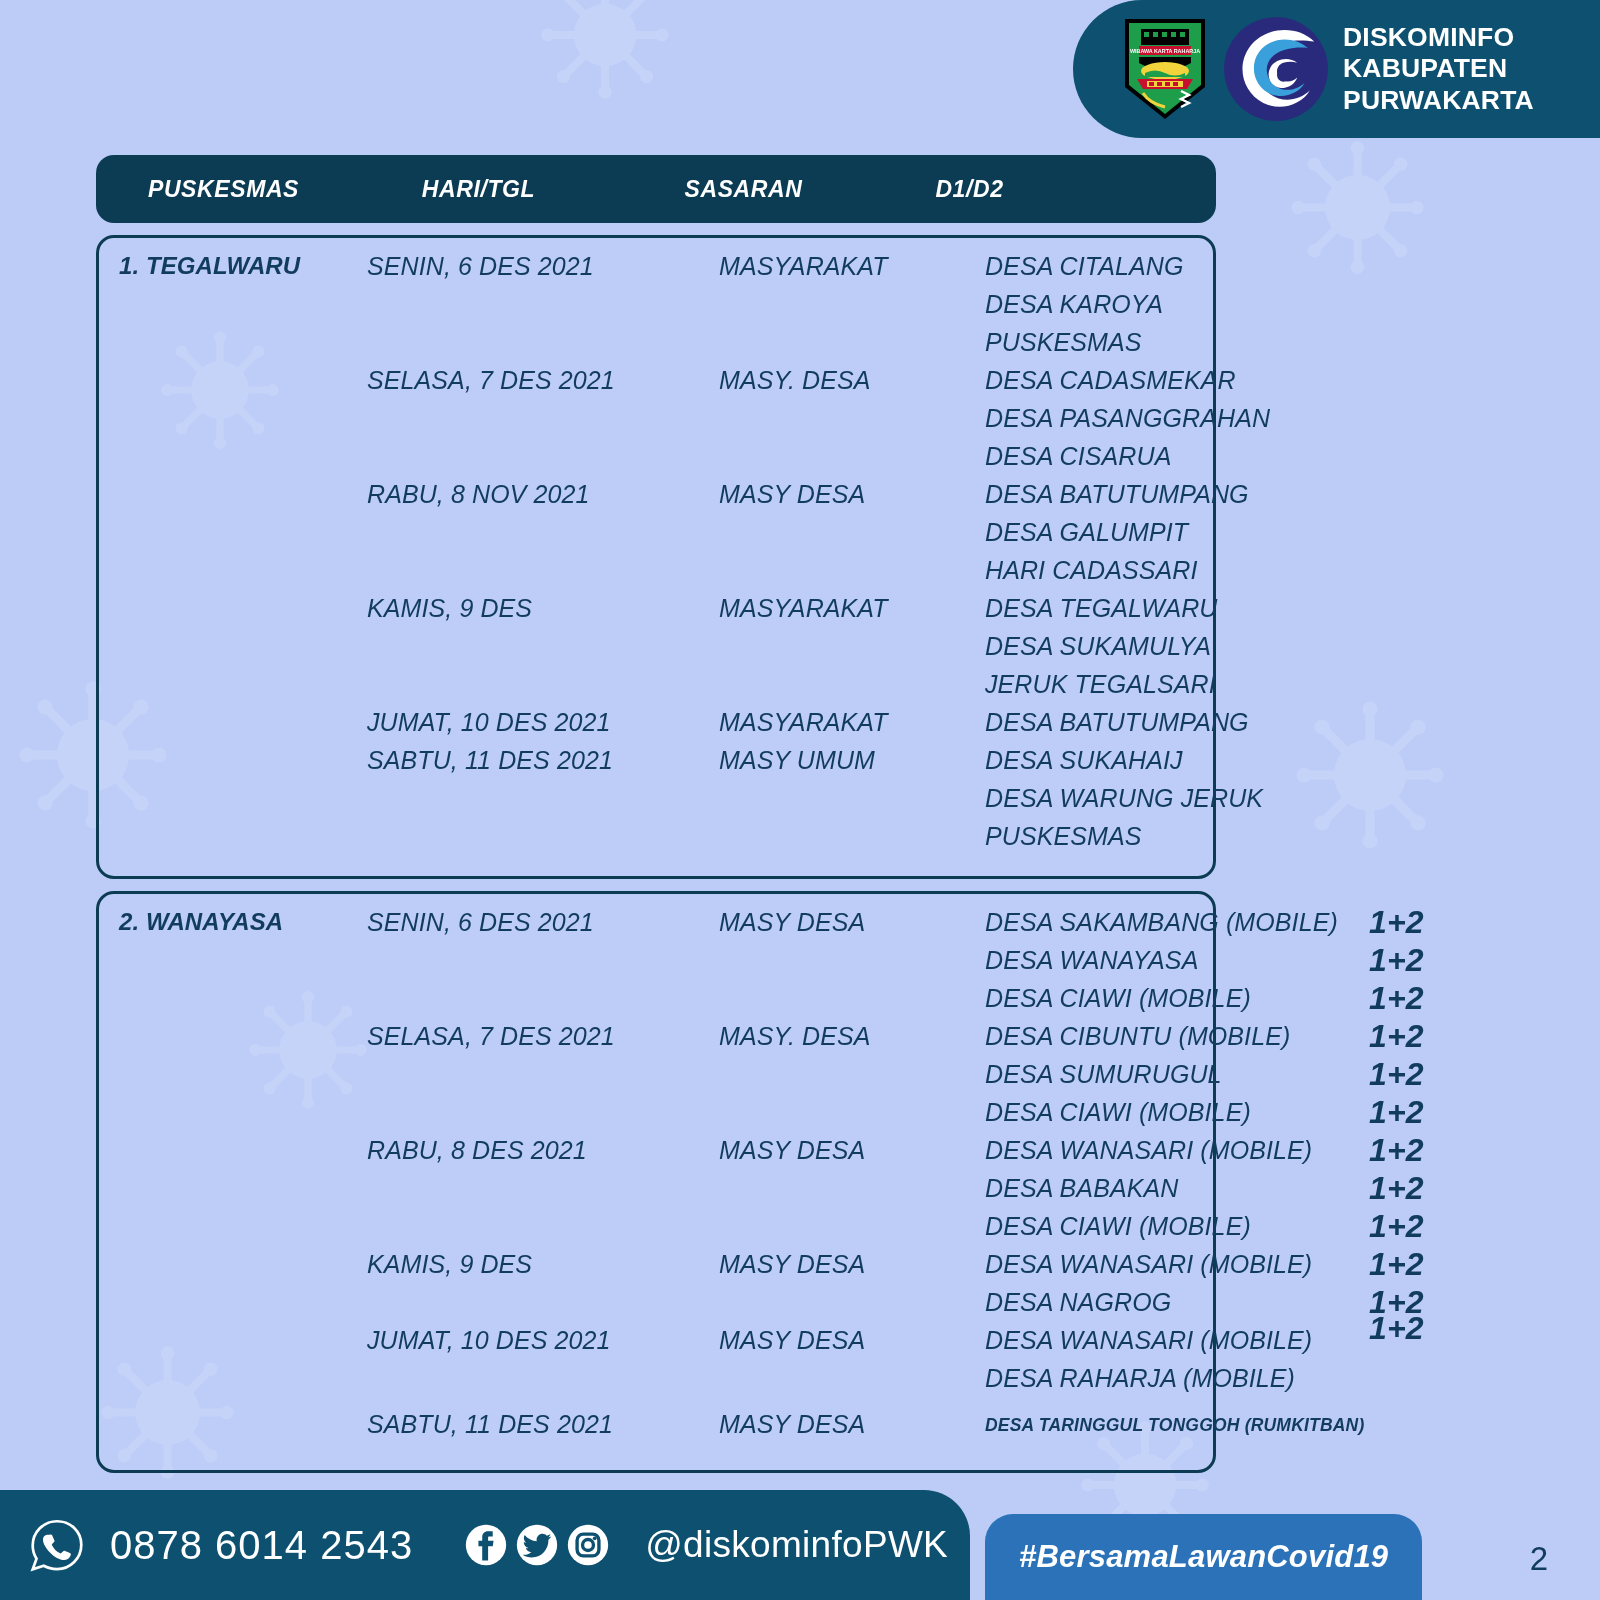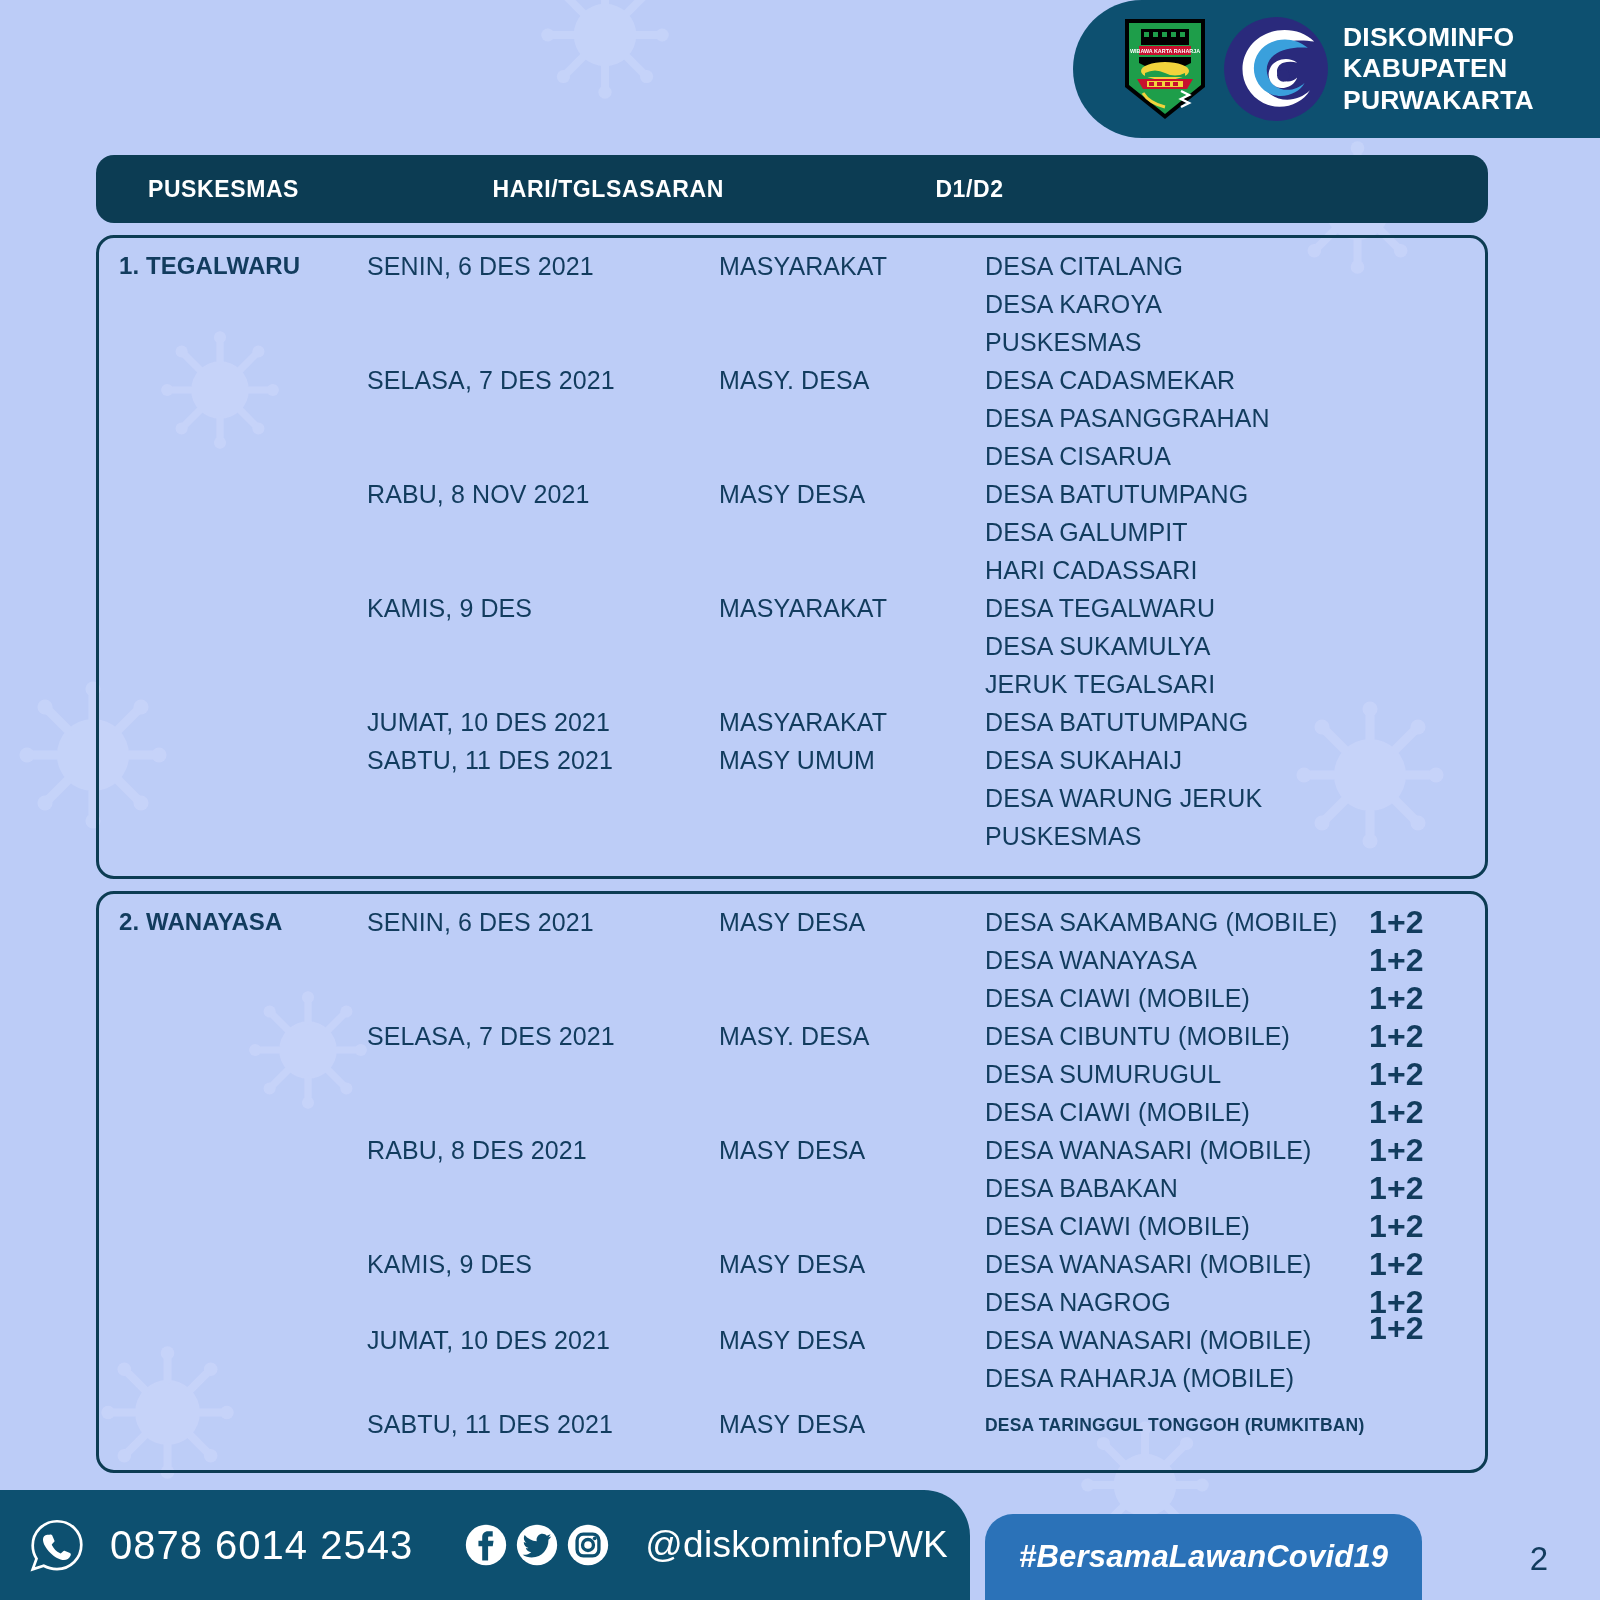--- a/index.html
+++ b/index.html
@@ -25,32 +25,32 @@
     z-index:5;
   }
   .crest{ width:88px; height:108px; flex:0 0 auto; }
   .kominfo-logo{ width:106px; height:106px; flex:0 0 auto; }
   .org-name{
     color:#ffffff; font-weight:bold; font-size:26.5px; line-height:1.18;
     letter-spacing:.2px; white-space:nowrap;
   }
 
   
-  .table-wrap{ position:absolute; left:96px; top:155px; width:1392px; z-index:3; }
+  .table-wrap{ position:absolute; left:96px; top:155px; width:1120px; z-index:3;font-style:italic; }
 
   .thead{
     background:#0c3c53; color:#fff;
     border-radius:18px;
     height:68px;
     display:flex; align-items:center;
     font-weight:bold; font-size:23px; letter-spacing:.6px;
   }
   .thead .c-pusk  { width:255px; text-align:center; }
-  .thead .c-hari  { width:255px; text-align:right; }
-  .thead .c-sas   { width:275px; }
+  .thead .c-hari  { width:255px; text-align:center; }
+  .thead .c-sas   { width:275px; text-align:center; }
   .thead .c-temp  { width:430px; text-align:center; }
   .thead .c-dd    { width:177px; text-align:center; }
 
   .section{
     position:relative;
     border:3px solid #0c3c53;
     border-radius:18px;
     margin-top:12px;
     background:rgba(255,255,255,0.02);
     padding:14px 0 16px 0;

